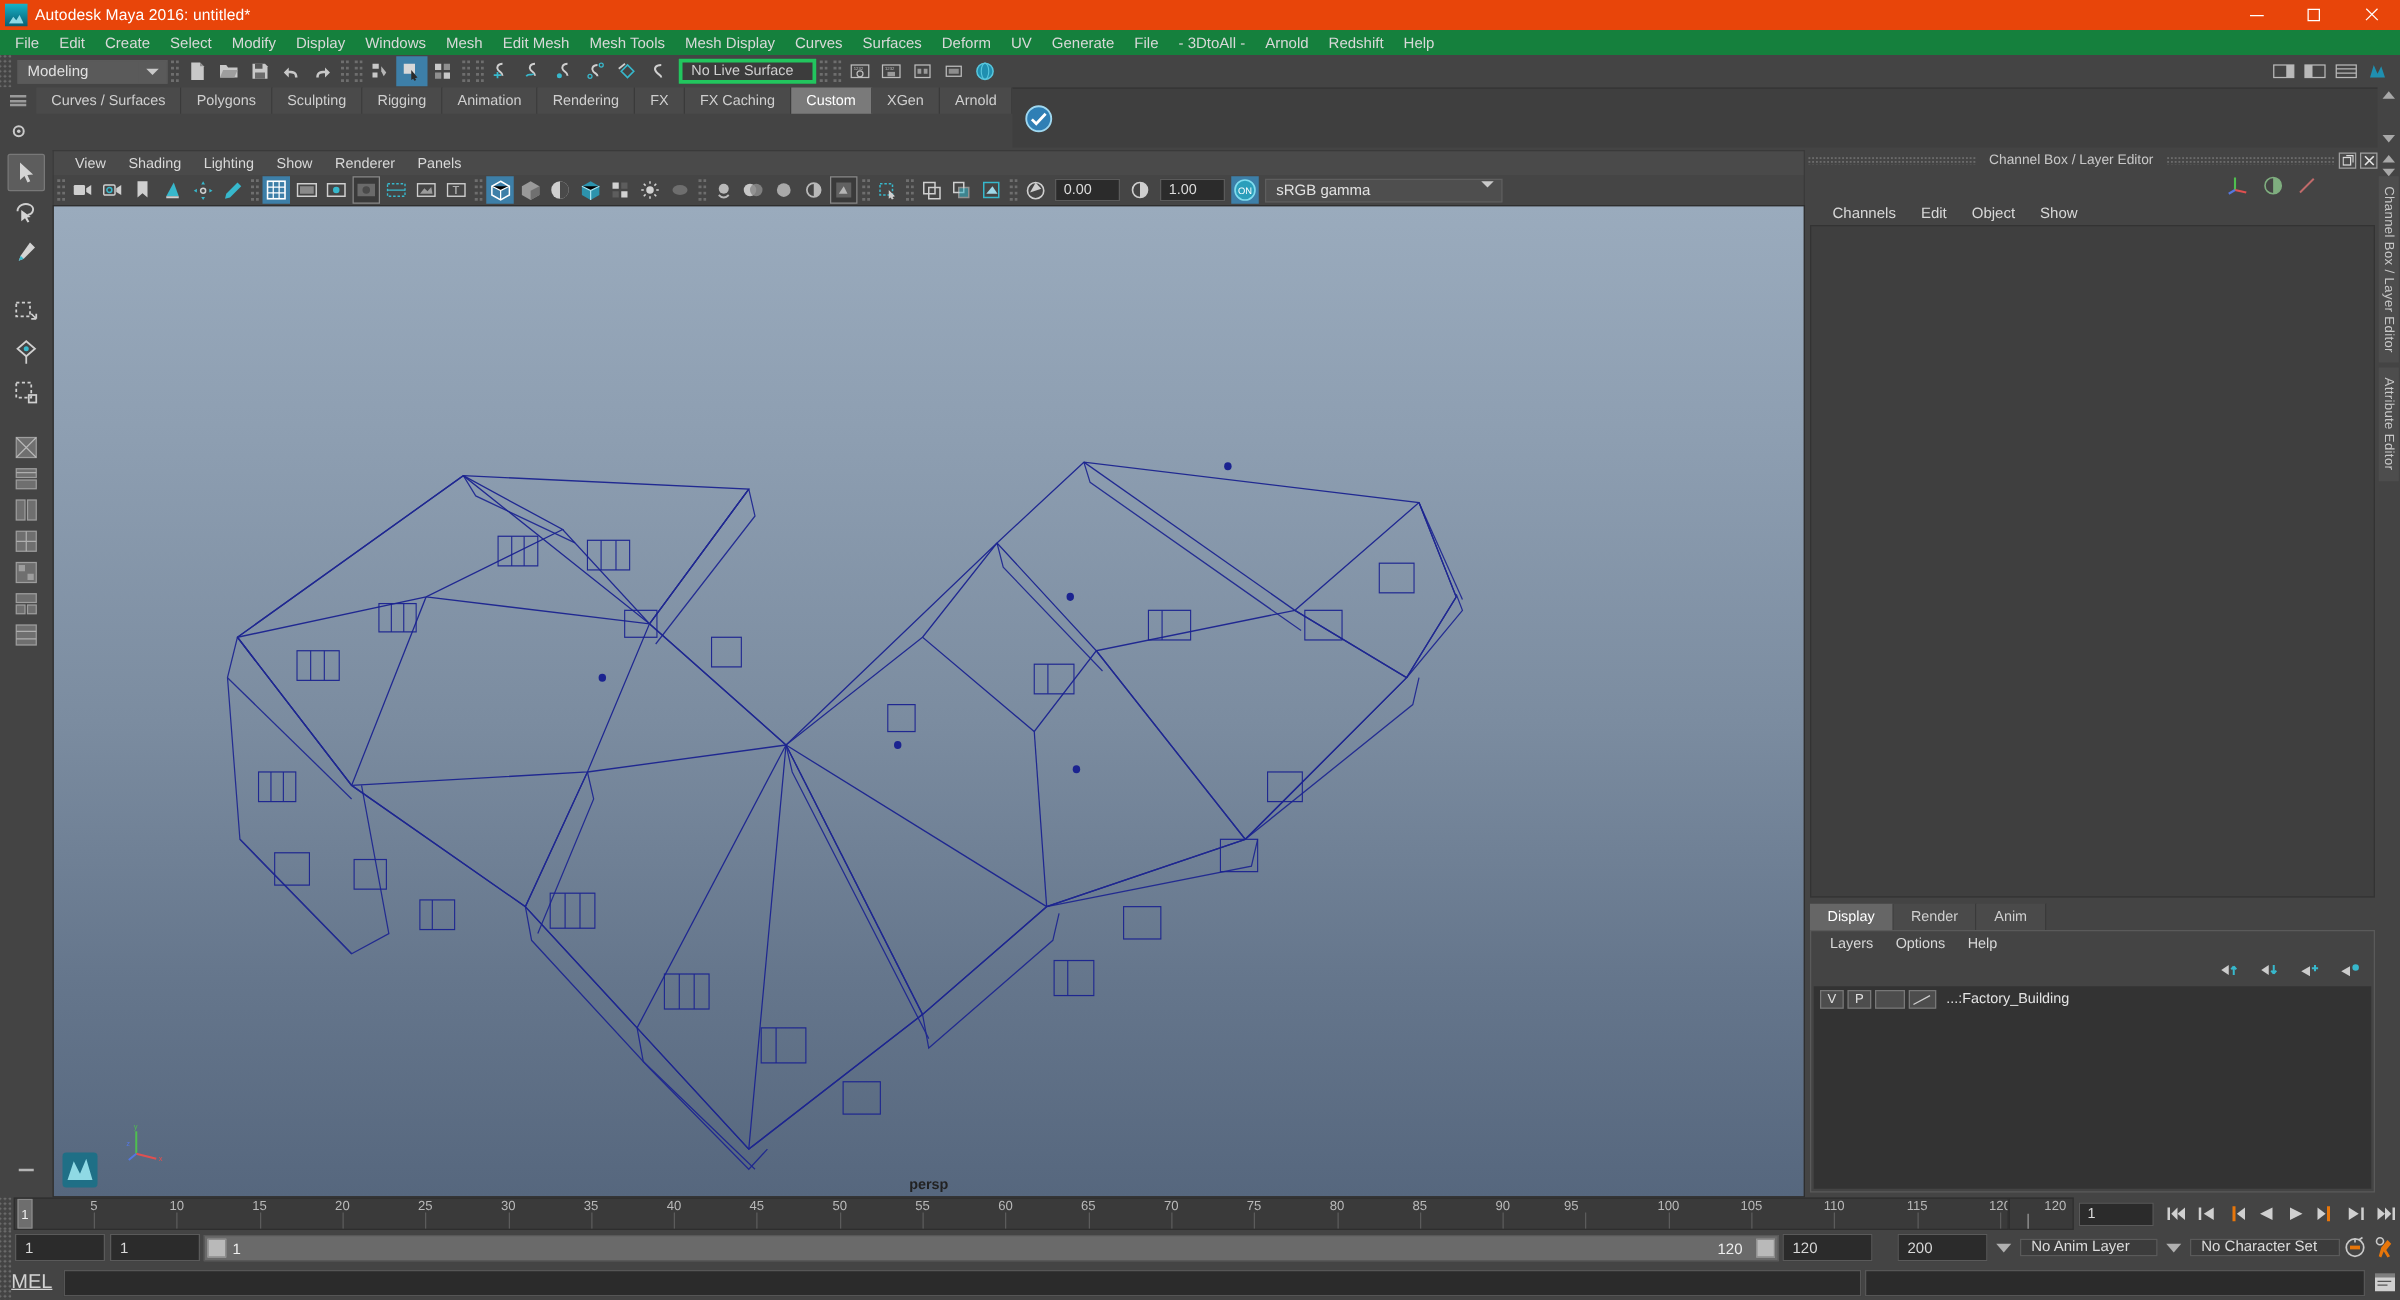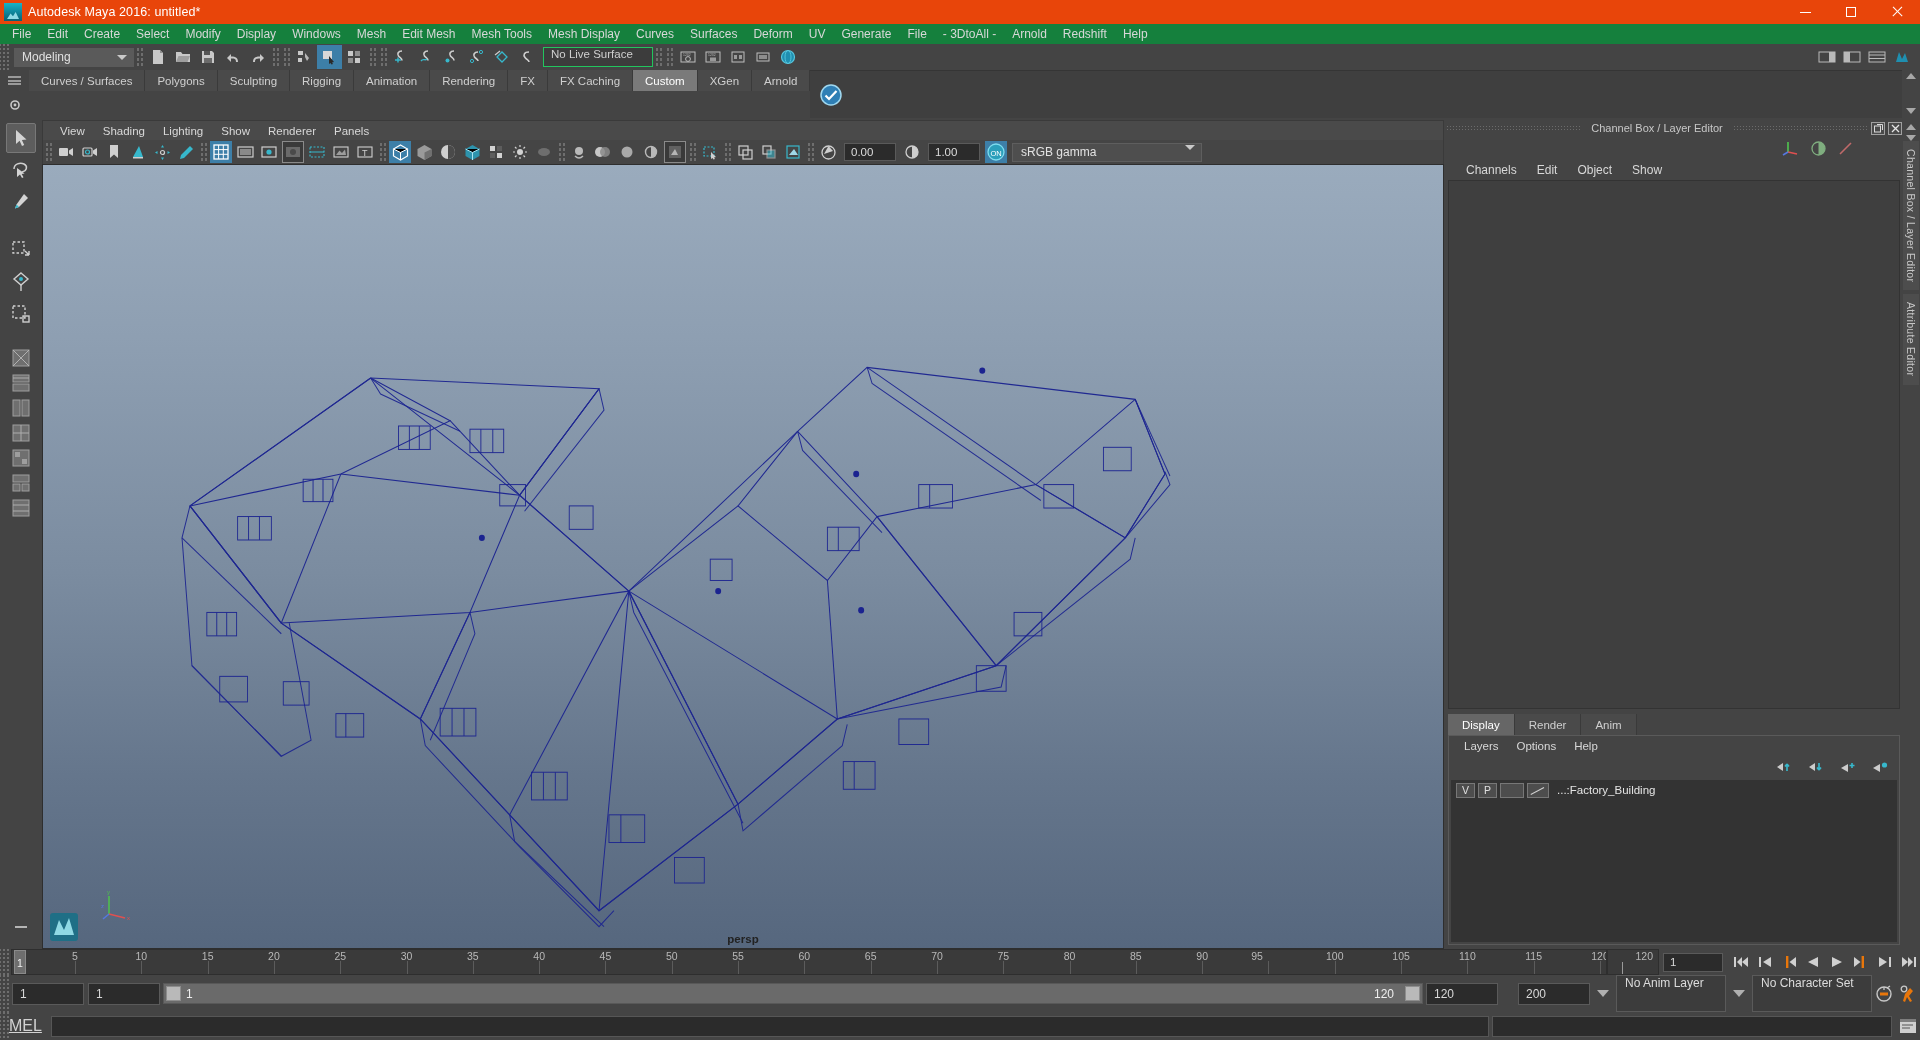--- a/index.html
+++ b/index.html
@@ -44,22 +44,22 @@
   .mode-select { width: 120px; height: 19px; background: #5a5a5a; border: 1px solid #5a5a5a;
     display: flex; align-items: center; font-size: 12px; color: #e0e0e0; padding-left: 7px;
     margin-left: 5px; position: relative; }
   .mode-select .arrow { position: absolute; right: 0; top: 0; width: 22px; height: 17px;
     display: flex; align-items: center; justify-content: center; background: #5a5a5a; }
   .tri-down { width: 0; height: 0; border-left: 5px solid transparent; border-right: 5px solid transparent; border-top: 5px solid #c9c9c9; }
   .vgrip { width: 7px; height: 20px; flex: 0 0 7px; margin: 0 2px;
     background-image: radial-gradient(#6e6e6e 1px, transparent 1px); background-size: 4px 5px; }
   .tb-icon { width: 25px; height: 24px; display: flex; align-items: center; justify-content: center; flex: 0 0 25px; }
   .tb-icon.on { background: #3d7fa8; }
-  .live-surface { width: 110px; height: 20px; background: #3c3c3c; border: 1px solid #22c55e;
-    font-size: 11.5px; color: #cfcfcf; display: flex; align-items: flex-start; padding-left: 7px; margin-left: 4px; }
+  .live-surface { width: 110px; height: 20px; background: #3c3c3c; border: 3px solid #22c55e;
+    font-size: 11.5px; color: #cfcfcf; display: flex; align-items: center; padding-left: 7px; margin-left: 4px; }
   .sb-right { margin-left: auto; display: flex; align-items: center; padding-right: 6px; }
 
   
   .shelfwrap { flex: 0 0 48px; display: flex; background: #444444; position: relative; }
   .shelf-left { width: 29px; flex: 0 0 29px; display: flex; flex-direction: column; align-items: center; padding-top: 6px; }
   .shelf-hamb { width: 13px; height: 9px; display: flex; flex-direction: column; justify-content: space-between; }
   .shelf-hamb i { display: block; height: 2px; background: #9a9a9a; }
   .shelf-gear { width: 18px; height: 18px; margin-top: 11px; color: #cccccc; }
   .shelf-main { flex: 1; display: flex; }
   .shelf-tabs { height: 21px; display: flex; align-items: flex-end; background: #444444; }
@@ -161,22 +161,22 @@
   .ts-end-box .lbl { position: absolute; top: 0; right: 5px; font-size: 10.5px; color: #b9b9b9; }
   .ts-end-box .mark { position: absolute; left: 14px; top: 12px; width: 1px; height: 12px; background: #9a9a9a; }
 
   
   .rangerow { flex: 0 0 28px; display: flex; align-items: center; background: #444444; }
   .rg-field { height: 22px; background: #2b2b2b; border: 1px solid #5a5a5a; color: #d9d9d9; font-size: 12px;
     display: flex; align-items: center; padding-left: 7px; }
   .range-bar { flex: 1; height: 21px; background: #6a6a6a; border: 1px solid #585858; position: relative; margin: 0 3px; }
   .range-bar .handle { position: absolute; top: 2px; width: 15px; height: 15px; background: #b9b9b9; border: 1px solid #8d8d8d; }
   .range-bar .txt { position: absolute; top: 3px; font-size: 12px; color: #efefef; }
-  .dropdown { height: 37px; background: #3c3c3c; border: 1px solid #5a5a5a; color: #dcdcdc; font-size: 12px;
-    display: flex; align-items: flex-start; padding-left: 8px; }
+  .dropdown { height: 14px; background: #3c3c3c; border: 1px solid #5a5a5a; color: #dcdcdc; font-size: 12px;
+    display: flex; align-items: flex-end; padding-left: 8px; }
   .tri-sm { width: 0; height: 0; border-left: 6px solid transparent; border-right: 6px solid transparent; border-top: 7px solid #b0b0b0; }
 
   
   .cmdrow { flex: 0 0 28px; display: flex; align-items: center; background: #444444; }
   .mel-label { width: 42px; text-align: left; font-size: 16px; color: #d2d2d2; text-decoration: underline; }
   .mel-input { flex: 1; height: 21px; background: #2b2b2b; border: 1px solid #565656; margin-right: 3px; }
   .mel-out { width: 400px; height: 21px; background: #2b2b2b; border: 1px solid #565656; margin-right: 4px; }
   .cmd-icon { width: 24px; height: 22px; display: flex; align-items: center; justify-content: center; }
 
   

